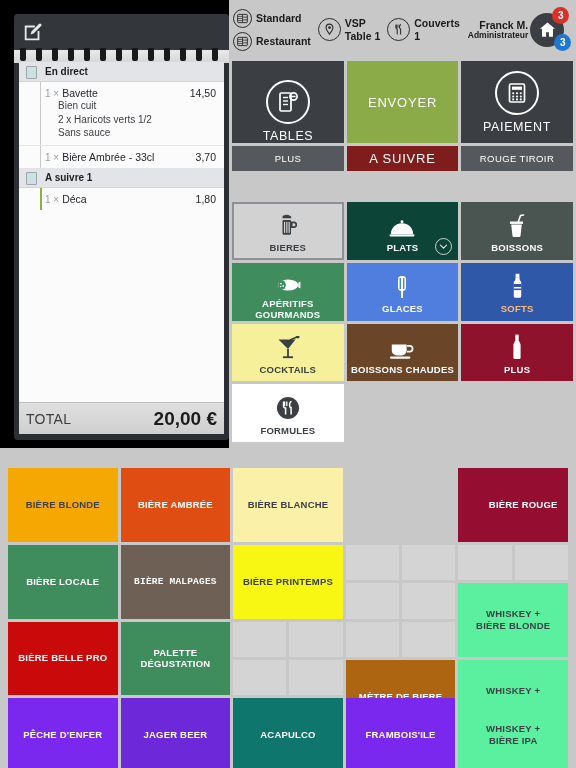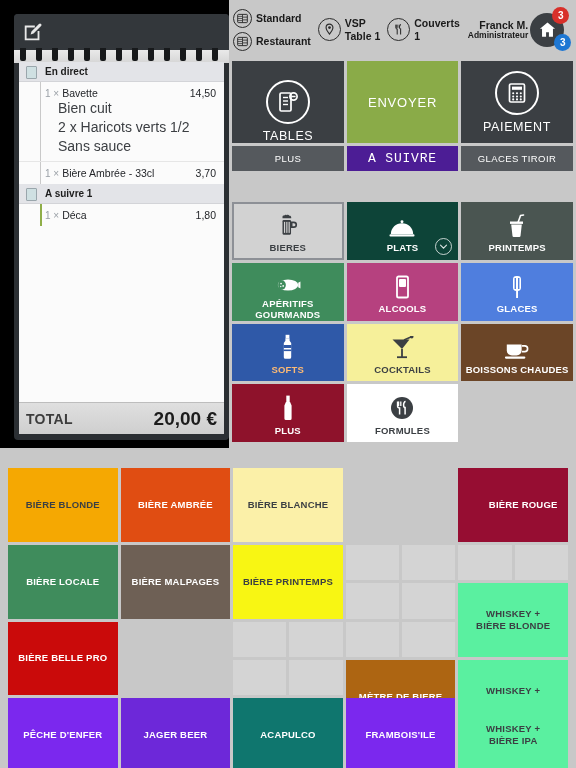--- a/index.html
+++ b/index.html
@@ -78,30 +78,30 @@
     background: #8fae48;
   }
   .item .rule {
     position: absolute; left: 21px; top: 0; bottom: 0; width: 1px;
     background: #c9c9c9;
   }
   .item-main { display: flex; justify-content: space-between; align-items: baseline; }
   .qty { color: #9aa0a6; font-size: 10px; }
   .iname { flex: 1; padding-left: 3px; }
   .iprice { font-size: 10.5px; color: #24262a; white-space: nowrap; }
-  .opt { font-size: 14px; color: #3b3e42; padding-left: 13px; line-height: 1.35; }
+  .opt { font-size: 10px; color: #3b3e42; padding-left: 13px; line-height: 1.35; }
 
   .total-bar {
     position: absolute; left: 5px; bottom: 6px; width: 205px; height: 32px;
     background: linear-gradient(#dfdfdf, #cfcfcf);
     display: flex; align-items: center; justify-content: space-between;
     padding: 0 7px;
     border-top: 1px solid #bdbdbd;
   }
-  .total-lbl { font-size: 14px; font-weight: bold; color: #3d3d3d; letter-spacing:.3px; }
+  .total-lbl { font-size: 14px; font-weight: normal; color: #3d3d3d; letter-spacing:.3px; }
   .total-val { font-size: 19px; font-weight: bold; color: #1c1c1c; }
 
   
   .rpanel {
     position: absolute; left: 229px; top: 0; width: 347px; height: 448px;
     background: #c8c8c8;
   }
   
   .hdr {
     position: absolute; left: 0; top: 0; width: 347px; height: 59px;
@@ -143,21 +143,21 @@
     grid-template-rows: 82px 25px;
     gap: 3px;
   }
   .tile {
     display: flex; flex-direction: column; align-items: center; justify-content: center;
     color: #fff; cursor: pointer; user-select: none;
   }
   .tile-dark { background: #3b3f43; }
   .tile-dark2 { background: #55595d; }
   .tile-green { background: #8aab48; }
-  .tile-green2 { background: #4c1d95; font-family: Liberation Mono, monospace; }
+  .tile-green2 { background: #7f1d1d; }
   .tile-big-label { font-size: 12.5px; letter-spacing: .6px; margin-top: 5px; }
   .tile-sub-label { font-size: 9.5px; letter-spacing: .4px; }
   .tile-mid-label { font-size: 13px; letter-spacing: .8px; }
   .ico-circle {
     width: 44px; height: 44px; border-radius: 50%;
     border: 2px solid #fff;
     display: flex; align-items: center; justify-content: center;
   }
   .envoyer { grid-column: 2; grid-row: 1; display:flex; align-items:center; justify-content:center; }
   .asuivre { grid-column: 2; grid-row: 2; display:flex; align-items:center; justify-content:center; }
@@ -396,21 +396,21 @@
 
         <div class="tile tile-dark2" style="grid-column:1;grid-row:2;">
           <span class="tile-sub-label">PLUS</span>
         </div>
 
         <div class="tile tile-green2 asuivre">
           <span class="tile-mid-label">A SUIVRE</span>
         </div>
 
         <div class="tile tile-dark2" style="grid-column:3;grid-row:2;">
-          <span class="tile-sub-label">GLACES TIROIR</span>
+          <span class="tile-sub-label">ROUGE TIROIR</span>
         </div>
       </div>
 
       <div class="cats" id="cats">
           <div class="cat selected" style="background: rgb(210, 210, 210); color: rgb(59, 63, 67);">
             <span class="cat-ico">
               <svg width="22" height="24" viewBox="0 0 24 26">
                 <path d="M6 3c0-1 .9-1.6 1.9-1.4.5-.9 1.9-1.1 2.7-.4.9-.8 2.4-.5 2.9.6 1.1-.2 2 .6 2 1.6v1.1H6z" fill="#3b3f43"></path>
                 <rect x="6" y="6.5" width="9.3" height="16" rx="1.2" fill="#3b3f43"></rect>
                 <rect x="7.6" y="8.5" width="1.3" height="12" fill="#d2d2d2"></rect>
@@ -438,44 +438,34 @@
           </div>
           <div class="cat" style="background: rgb(74, 85, 81); color: rgb(255, 255, 255);">
             <span class="cat-ico">
               <svg width="20" height="24" viewBox="0 0 20 24">
                 <path d="M13.5 1.5L16.5 1" stroke="#ffffff" stroke-width="1.6" stroke-linecap="round"></path>
                 <path d="M13.4 2L11 8.5" stroke="#ffffff" stroke-width="1.6"></path>
                 <rect x="3" y="7.5" width="13" height="2.4" fill="#ffffff"></rect>
                 <path d="M4.2 10.4h10.6l-1.3 11.6a1.2 1.2 0 0 1-1.2 1H6.7a1.2 1.2 0 0 1-1.2-1z" fill="#ffffff"></path>
               </svg>
             </span>
-            <span class="cat-label">PRINTEMPS</span>
+            <span class="cat-label">BOISSONS</span>
           </div>
           <div class="cat" style="background: rgb(63, 140, 92); color: rgb(255, 255, 255);">
             <span class="cat-ico">
               <svg width="26" height="18" viewBox="0 0 28 18">
                 <ellipse cx="14" cy="9" rx="11" ry="6" fill="#ffffff"></ellipse>
                 <ellipse cx="7.5" cy="9" rx="4.2" ry="5" fill="#3f8c5c"></ellipse>
                 <circle cx="6.5" cy="7.5" r=".9" fill="#ffffff"></circle>
                 <circle cx="8.8" cy="10" r=".9" fill="#ffffff"></circle>
                 <circle cx="6.2" cy="10.6" r=".7" fill="#ffffff"></circle>
                 <path d="M25 6.5l2.4-1.4v7.8L25 11.5z" fill="#ffffff"></path>
               </svg>
             </span>
             <span class="cat-label">APÉRITIFS GOURMANDS</span>
-          </div>
-          <div class="cat" style="background: rgb(182, 65, 127); color: rgb(255, 255, 255);">
-            <span class="cat-ico">
-              <svg width="15" height="24" viewBox="0 0 15 24">
-                <rect x="2" y="1.5" width="11" height="21" rx="1.6" fill="none" stroke="#ffffff" stroke-width="1.8"></rect>
-                <rect x="4" y="4" width="7" height="8" rx="1" fill="#ffffff"></rect>
-                <circle cx="7.5" cy="8" r="3.2" fill="#ffffff"></circle>
-              </svg>
-            </span>
-            <span class="cat-label">ALCOOLS</span>
           </div>
           <div class="cat" style="background: rgb(79, 126, 222); color: rgb(255, 255, 255);">
             <span class="cat-ico">
               <svg width="14" height="24" viewBox="0 0 14 24">
                 <rect x="3" y="1" width="8" height="15" rx="3.4" fill="#ffffff"></rect>
                 <rect x="4.6" y="3" width="1.4" height="11" fill="#4f7ede"></rect>
                 <rect x="8" y="3" width="1.4" height="11" fill="#4f7ede"></rect>
                 <rect x="6.1" y="16" width="1.9" height="7" fill="#ffffff"></rect>
               </svg>
             </span>
@@ -563,32 +553,36 @@
         <div class="cell" style="background: rgb(251, 240, 168); color: rgb(59, 63, 67); grid-area: 1 / 5 / span 2 / span 2;">
           <span style="white-space: pre-line;">BIÈRE BLANCHE</span>
         </div>
         <div class="cell" style="background: rgb(150, 13, 50); color: rgb(255, 255, 255); grid-area: 1 / 9 / span 2 / span 2;">
           <span style="white-space: pre-line; padding-left: 20px;">BIÈRE ROUGE</span>
         </div>
         <div class="cell" style="background: rgb(63, 140, 92); color: rgb(255, 255, 255); grid-area: 3 / 1 / span 2 / span 2;">
           <span style="white-space: pre-line;">BIÈRE LOCALE</span>
         </div>
         <div class="cell" style="background: rgb(110, 96, 85); color: rgb(255, 255, 255); grid-area: 3 / 3 / span 2 / span 2;">
-          <span style="white-space: pre-line;">BIÈRE MALPAGES</span>
+          <span style="white-space: pre-line; font-family: Liberation Mono, monospace;">BIÈRE MALPAGES</span>
         </div>
         <div class="cell" style="background: rgb(248, 246, 19); color: rgb(59, 63, 67); grid-area: 3 / 5 / span 2 / span 2;">
           <span style="white-space: pre-line;">BIÈRE PRINTEMPS</span>
         </div>
         <div class="cell" style="background: rgb(90, 240, 160); color: rgb(59, 63, 67); grid-area: 4 / 9 / span 2 / span 2;">
           <span style="white-space: pre-line;">WHISKEY +
 BIÈRE BLONDE</span>
         </div>
         <div class="cell" style="background: rgb(202, 10, 10); color: rgb(255, 255, 255); grid-area: 5 / 1 / span 2 / span 2;">
           <span style="white-space: pre-line;">BIÈRE BELLE PRO</span>
         </div>
+        <div class="cell" style="background: rgb(63, 140, 92); color: rgb(255, 255, 255); grid-area: 5 / 3 / span 2 / span 2;">
+          <span style="white-space: pre-line;">PALETTE
+DÉGUSTATION</span>
+        </div>
         <div class="cell" style="background: rgb(173, 101, 18); color: rgb(255, 255, 255); grid-area: 6 / 7 / span 2 / span 2;">
           <span style="white-space: pre-line;">MÈTRE DE BIERE</span>
         </div>
         <div class="cell" style="background: rgb(90, 240, 160); color: rgb(59, 63, 67); grid-area: 6 / 9 / span 2 / span 2;">
           <span style="white-space: pre-line;">WHISKEY +
 BIÈRE BRUNE</span>
         </div>
         <div class="cell" style="background: rgb(123, 40, 238); color: rgb(255, 255, 255); grid-area: 7 / 1 / span 2 / span 2;">
           <span style="white-space: pre-line;">PÊCHE D'ENFER</span>
         </div>

